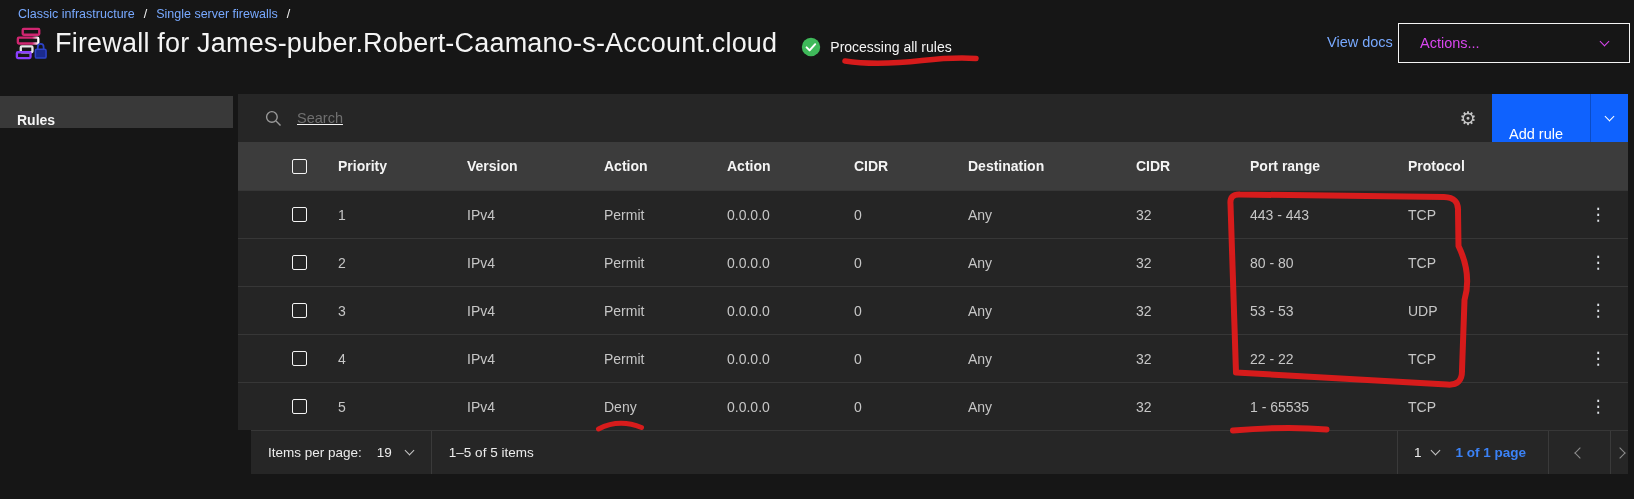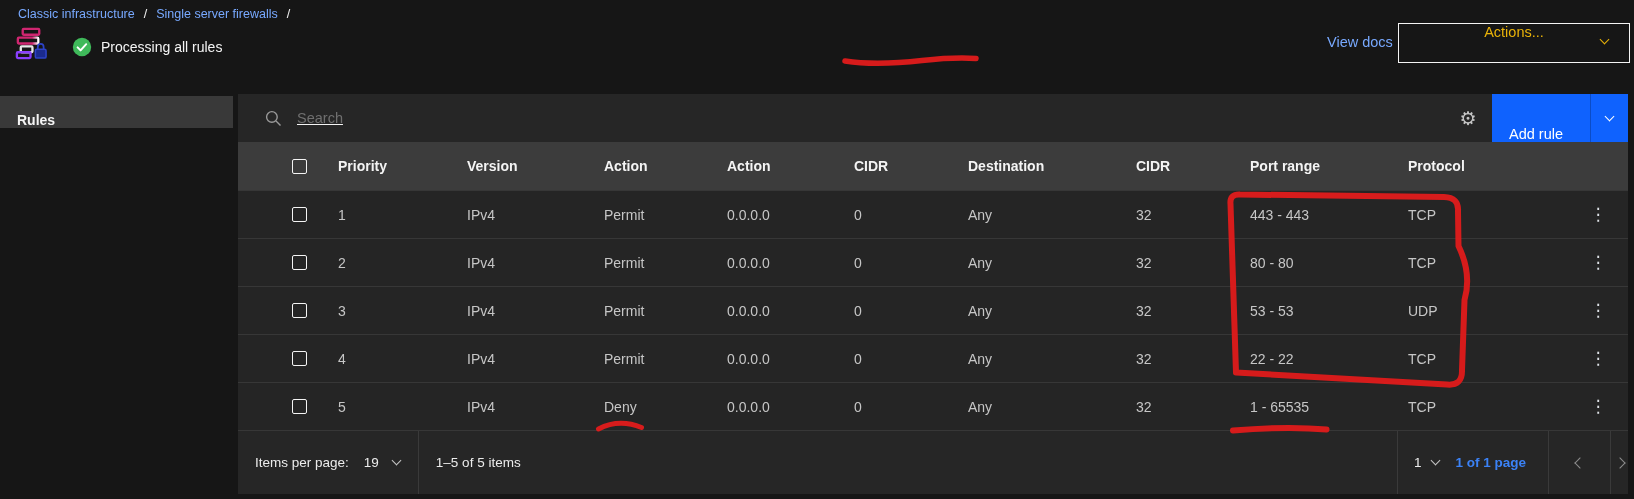--- a/index.html
+++ b/index.html
@@ -12,21 +12,21 @@
   
   .breadcrumb { position:absolute; left:18px; top:7px; display:flex; gap:9px; font-size:12.5px; }
   .crumb { color:#78a9ff; cursor:pointer; text-decoration:none; }
   .crumb-sep { color:#f4f4f4; }
   .title-row { position:absolute; left:13px; top:24px; display:flex; align-items:center; height:38px; }
   .fw-icon { width:35px; height:35px; flex:0 0 auto; }
   h1.page-title { font-size:27px; font-weight:400; color:#f4f4f4; margin-left:7px; letter-spacing:.2px; white-space:nowrap; }
   .status { display:flex; align-items:center; gap:9px; margin-left:24px; margin-top:8px; font-size:14px; color:#f4f4f4; }
   .view-docs { position:absolute; left:1327px; top:34px; font-size:14.5px; color:#78a9ff; cursor:pointer; text-decoration:none; }
   .actions-btn { position:absolute; left:1398px; top:23px; width:232px; height:40px; background:transparent;
-    border:1px solid #f4f4f4; color:#eab308; font-size:14.5px; display:flex; align-items:center; padding:0 21px; cursor:pointer;flex-direction:column; }
+    border:1px solid #f4f4f4; color:#d946ef; font-size:14.5px; display:flex; align-items:center; padding:0 21px; cursor:pointer; }
   .actions-btn .chev { margin-left:auto; }
   
   .chev { display:inline-block; width:7px; height:7px; border-right:1.6px solid currentColor; border-bottom:1.6px solid currentColor; transform:rotate(45deg); margin-top:-4px; }
   .caret-left  { display:inline-block; width:8px; height:8px; border-left:1.8px solid currentColor; border-bottom:1.8px solid currentColor; transform:rotate(45deg); }
   .caret-right { display:inline-block; width:8px; height:8px; border-right:1.8px solid currentColor; border-top:1.8px solid currentColor; transform:rotate(45deg); }
   
   .sidebar-item { position:absolute; left:0; top:96px; width:233px; height:32px; background:#393939;
     color:#f4f4f4; font-size:14px; font-weight:700; display:flex; align-items:flex-end; padding-left:17px; cursor:pointer; }
   
   .content { position:absolute; left:238px; top:94px; width:1390px; }
@@ -46,22 +46,22 @@
     align-items:center; height:48px; background:#252525; font-size:14px; color:#c6c6c6; }
   .trow.head { background:#3c3c3c; color:#f4f4f4; font-weight:700; }
   #table-body .trow { border-top:1px solid #373737; }
   .cb-cell { padding-left:54px; }
   .checkbox { display:block; width:15px; height:15px; border:1.6px solid #f4f4f4; border-radius:2px; background:transparent; cursor:pointer; }
   .cell { white-space:nowrap; overflow:hidden; }
   .cell.overflow { display:flex; justify-content:center; }
   .overflow-btn { background:none; border:none; color:#dde1e6; font-size:17px; line-height:1; cursor:pointer;
     font-family:"DejaVu Sans", sans-serif; padding:6px 10px; }
   
-  .pagination { display:flex; align-items:center; height:64px; background:#262626; border-top:1px solid #373737;
-    font-size:13.5px; color:#ececec; }
+  .pagination { display:flex; align-items:center; height:44px; background:#262626; border-top:1px solid #373737;
+    font-size:13.5px; color:#ececec;margin-left:13px; }
   .pp-label { margin-left:17px; }
   .pp-value { margin-left:15px; }
   .pp-chev { margin-left:14px; color:#c6c6c6; cursor:pointer; }
   .v-divider { width:1px; align-self:stretch; background:#3a3a3a; margin-left:18px; }
   .range-text { margin-left:17px; }
   .pag-right { margin-left:auto; display:flex; align-items:stretch; height:100%; }
   .page-sel { display:flex; align-items:center; border-left:1px solid #3a3a3a; width:151px; padding-left:16px; cursor:pointer; }
   .page-sel .chev { margin-left:10px; color:#c6c6c6; }
   .page-sel .page-text { margin-left:17px; color:#3b82f6;font-weight:bold; }
   .pag-btn { width:62px; border-left:1px solid #3a3a3a; background:none; color:#8d8d8d; display:flex; align-items:center; justify-content:center; border-top:none; border-right:none; border-bottom:none; cursor:pointer; }
@@ -91,20 +91,21 @@
       </defs>
       <rect x="10" y="3" width="17" height="6" rx="1" fill="none" stroke="#d02670" stroke-width="2.4"></rect>
       <rect x="5" y="12" width="21" height="6" rx="1" fill="none" stroke="url(#fwg)" stroke-width="2.4"></rect>
       <rect x="8" y="21" width="12" height="6" rx="1" fill="none" stroke="#ffffff" stroke-width="2.4" opacity="0.9"></rect>
       <rect x="4" y="27" width="14" height="6" rx="1" fill="none" stroke="#8a3ffc" stroke-width="2.4"></rect>
       <g>
         <rect x="23" y="24" width="11" height="9" rx="1.5" fill="#1b2b8f" stroke="#2d43c8" stroke-width="1.6"></rect>
         <path d="M25.5 24 v-2.5 a3 3 0 0 1 6 0 V24" fill="none" stroke="#2d43c8" stroke-width="1.8"></path>
       </g>
     </svg>
+    <h1 class="page-title">Firewall for James-puber.Robert-Caamano-s-Account.cloud</h1>
     <div class="status">
       <svg width="20" height="20" viewBox="0 0 20 20">
         <circle cx="10" cy="10" r="9.2" fill="#3fb95a"></circle>
         <path d="M5.6 10.4 l3 3 l5.6 -6.2" fill="none" stroke="#ffffff" stroke-width="2" stroke-linecap="round" stroke-linejoin="round"></path>
       </svg>
       <span>Processing all rules</span>
     </div>
   </div>
 
   <a class="view-docs" href="#">View docs</a>

